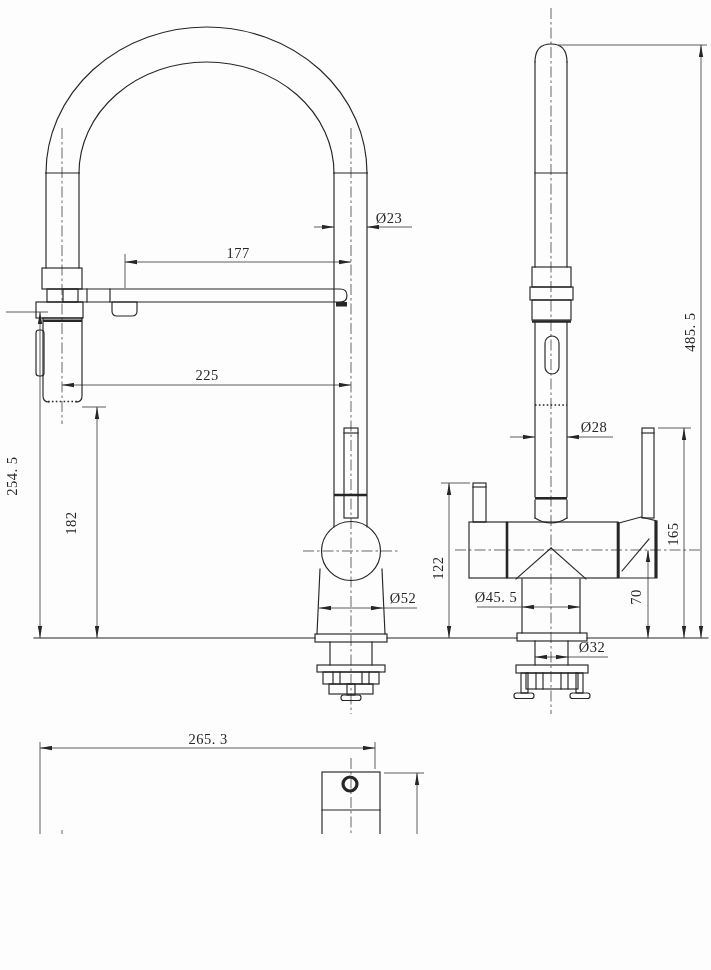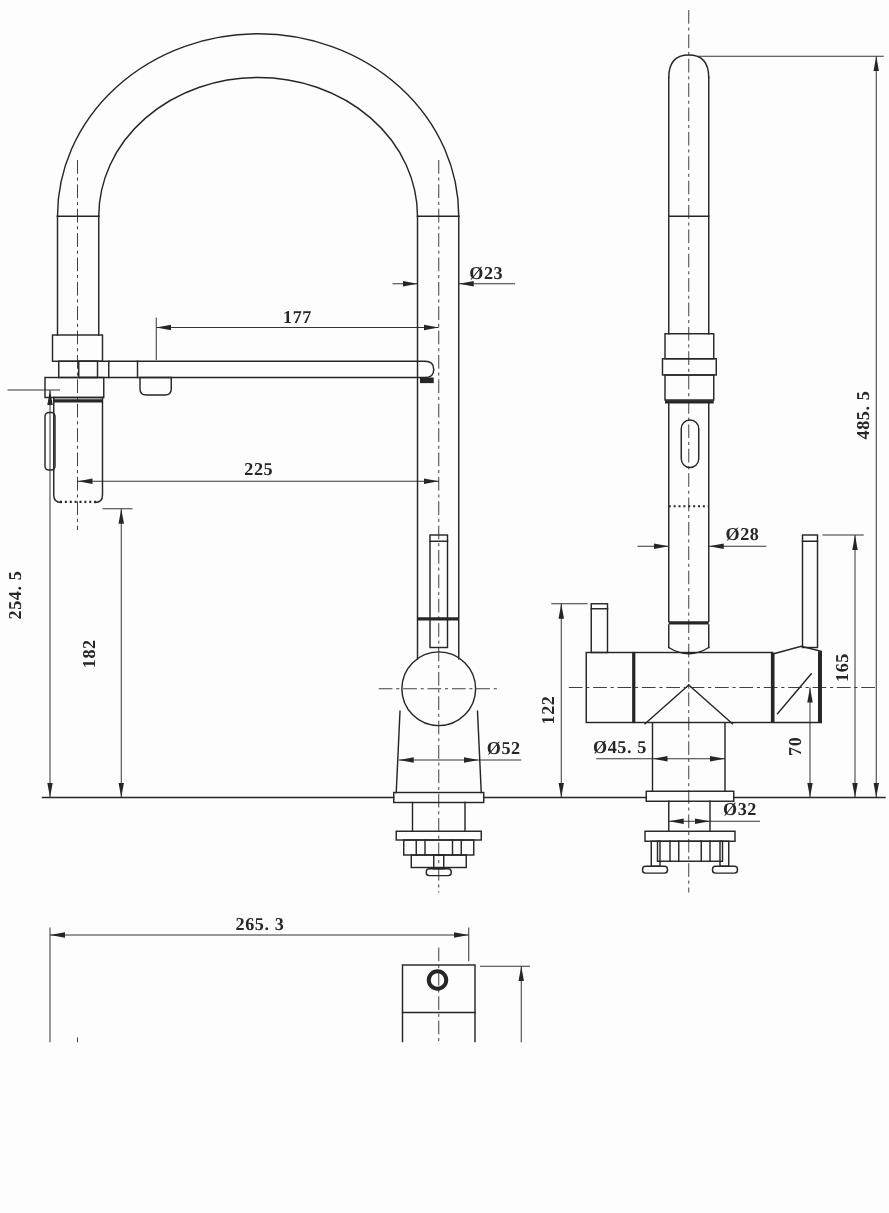--- a/index.html
+++ b/index.html
@@ -1,17 +1,17 @@
 <!DOCTYPE html>
 <html style="--bg: #fdfdfd; --line: #262626;"><head>
 <meta charset="utf-8">
 <style>
   :root { --bg:#fdfdfd; --line:#262626; }
   html,body { margin:0; padding:0; background:var(--bg); }
-  .canvas { width:711px; height:834px; background:var(--bg); overflow:hidden;font-weight:bold; }
+  .canvas { width:711px; height:834px; background:var(--bg); overflow:hidden; }
   svg { display:block; }
   .ol   { stroke:var(--line); stroke-width:1.15; fill:none; stroke-linecap:square; }
   .tk   { stroke:var(--line); stroke-width:2.6;  fill:none; }
   .cl line, .cl path { stroke:var(--line); stroke-width:0.7; fill:none; stroke-dasharray:11 3 2.5 3; }
   .dot  { stroke:var(--line); stroke-width:1.7; fill:none; stroke-dasharray:1.6 2.3; }
   .dim  { stroke:var(--line); stroke-width:0.75; fill:none; }
   .fillDark { fill:var(--line); stroke:none; }
   .dim-text { font-family:"Liberation Serif","DejaVu Serif",serif; font-size:14.5px;
               letter-spacing:0.5px; fill:var(--line); }
 </style>

